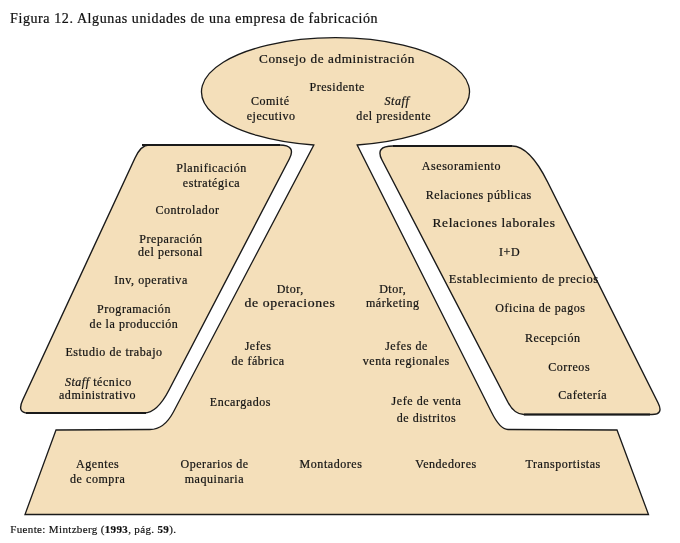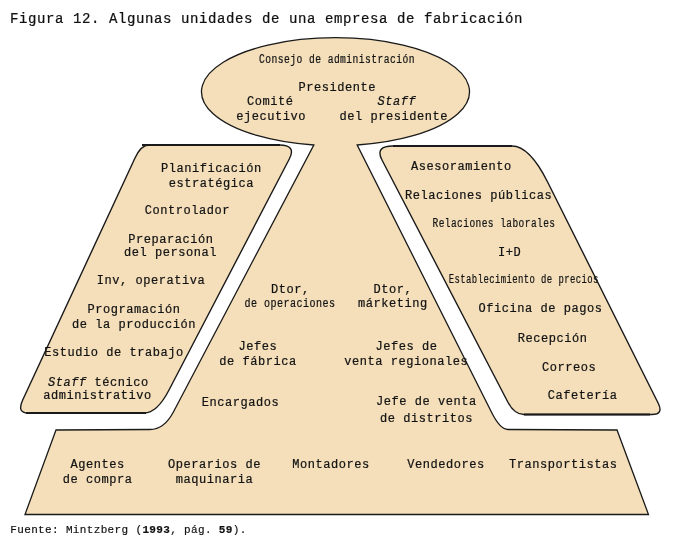--- a/index.html
+++ b/index.html
@@ -1,16 +1,16 @@
 <!DOCTYPE html>
 <html><head>
 <meta charset="utf-8">
 <style>
   html,body{margin:0;padding:0;background:#ffffff;}
-  .wrap{width:680px;height:543px;position:relative;font-family:Liberation Mono, monospace;}
+  .wrap{width:680px;height:543px;position:relative;font-family:Liberation Serif, serif;}
   text{fill:#111111;}
 </style>
 </head>
 <body>
 <div class="wrap">
 <svg width="680" height="543" viewBox="0 0 680 543">
   <rect x="0" y="0" width="680" height="543" fill="#ffffff"></rect>
 
   <path d="M 56 430 L 25 514.5 L 648.5 514.5 L 617 430 L 508 429.5 Q 500 429.5 491.4 412 L 357.2 145 A 134 54 0 1 0 313.8 145 L 173.4 412 Q 164.1 429.5 150 429.5 Z" fill="#f4dfba" stroke="#1a1a1a" stroke-width="1.3"></path>
 

